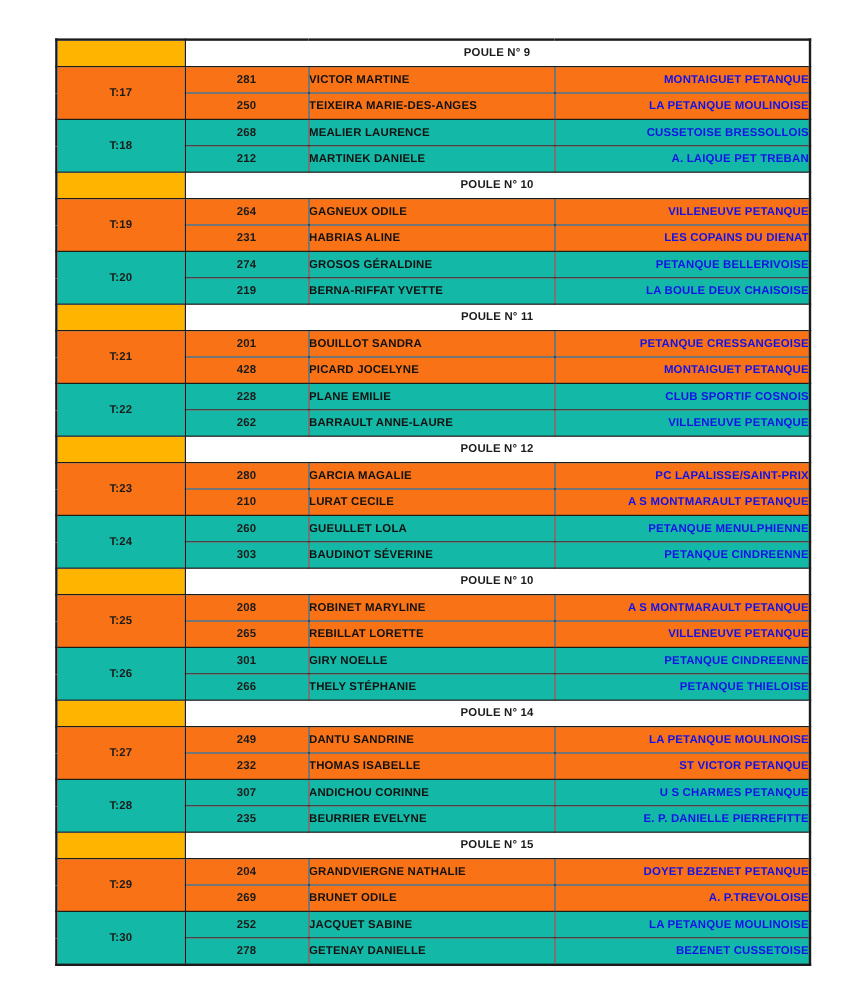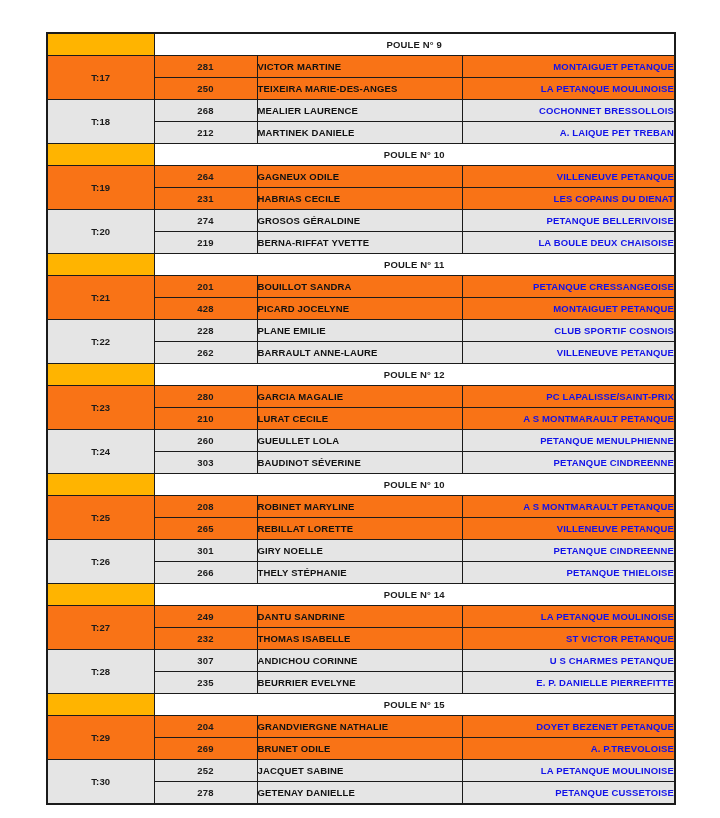--- a/index.html
+++ b/index.html
@@ -56,21 +56,21 @@
     background: #ffffff;
     color: #1b1b1b;
     text-align: center;
     font-size: 10px;
     font-weight: bold;
     letter-spacing: 0.3px;
   }
 
   
   tr.grp-a td { background: #f97316; }
-  tr.grp-b td { background: #e5e5e5; }
+  tr.grp-b td { background: #14b8a6; }
 
   td.terrain {
     text-align: center;
     color: #1b1b1b;
     font-size: 9.5px;
     font-weight: bold;
     border-right: 2px solid #1b1b1b;
     letter-spacing: 0.4px;
   }
   td.lic {
@@ -121,40 +121,40 @@
           </tr>
           <tr class="grp-a">
             <td class="lic">250</td>
             <td class="player">TEIXEIRA MARIE-DES-ANGES</td>
             <td class="club">LA PETANQUE MOULINOISE</td>
           </tr>
           <tr class="grp-b">
             <td class="terrain" rowspan="2">T:18</td>
             <td class="lic">268</td>
             <td class="player">MEALIER LAURENCE</td>
-            <td class="club">COCHONNET BRESSOLLOIS</td>
+            <td class="club">CUSSETOISE BRESSOLLOIS</td>
           </tr>
           <tr class="grp-b">
             <td class="lic">212</td>
             <td class="player">MARTINEK DANIELE</td>
             <td class="club">A. LAIQUE PET TREBAN</td>
           </tr>
           <tr>
             <td class="poule-swatch"></td>
             <td class="poule-title" colspan="3">POULE N° 10</td>
           </tr>
           <tr class="grp-a">
             <td class="terrain" rowspan="2">T:19</td>
             <td class="lic">264</td>
             <td class="player">GAGNEUX ODILE</td>
             <td class="club">VILLENEUVE PETANQUE</td>
           </tr>
           <tr class="grp-a">
             <td class="lic">231</td>
-            <td class="player">HABRIAS CECILE</td>
+            <td class="player">HABRIAS ALINE</td>
             <td class="club">LES COPAINS DU DIENAT</td>
           </tr>
           <tr class="grp-b">
             <td class="terrain" rowspan="2">T:20</td>
             <td class="lic">274</td>
             <td class="player">GROSOS GÉRALDINE</td>
             <td class="club">PETANQUE BELLERIVOISE</td>
           </tr>
           <tr class="grp-b">
             <td class="lic">219</td>
@@ -282,18 +282,18 @@
           </tr>
           <tr class="grp-b">
             <td class="terrain" rowspan="2">T:30</td>
             <td class="lic">252</td>
             <td class="player">JACQUET SABINE</td>
             <td class="club">LA PETANQUE MOULINOISE</td>
           </tr>
           <tr class="grp-b">
             <td class="lic">278</td>
             <td class="player">GETENAY DANIELLE</td>
-            <td class="club">PETANQUE CUSSETOISE</td>
+            <td class="club">BEZENET CUSSETOISE</td>
           </tr>
         </tbody>
     </table>
   </div>
 </div>
 
 </body></html>

